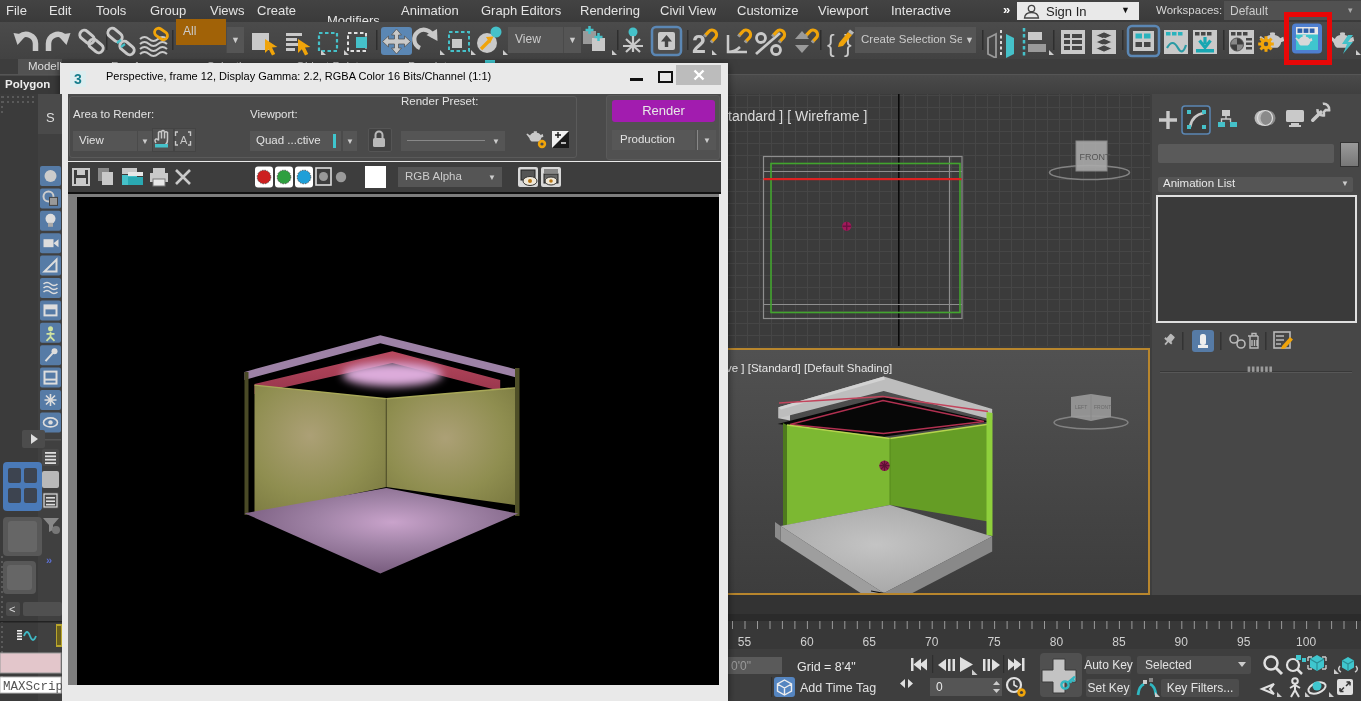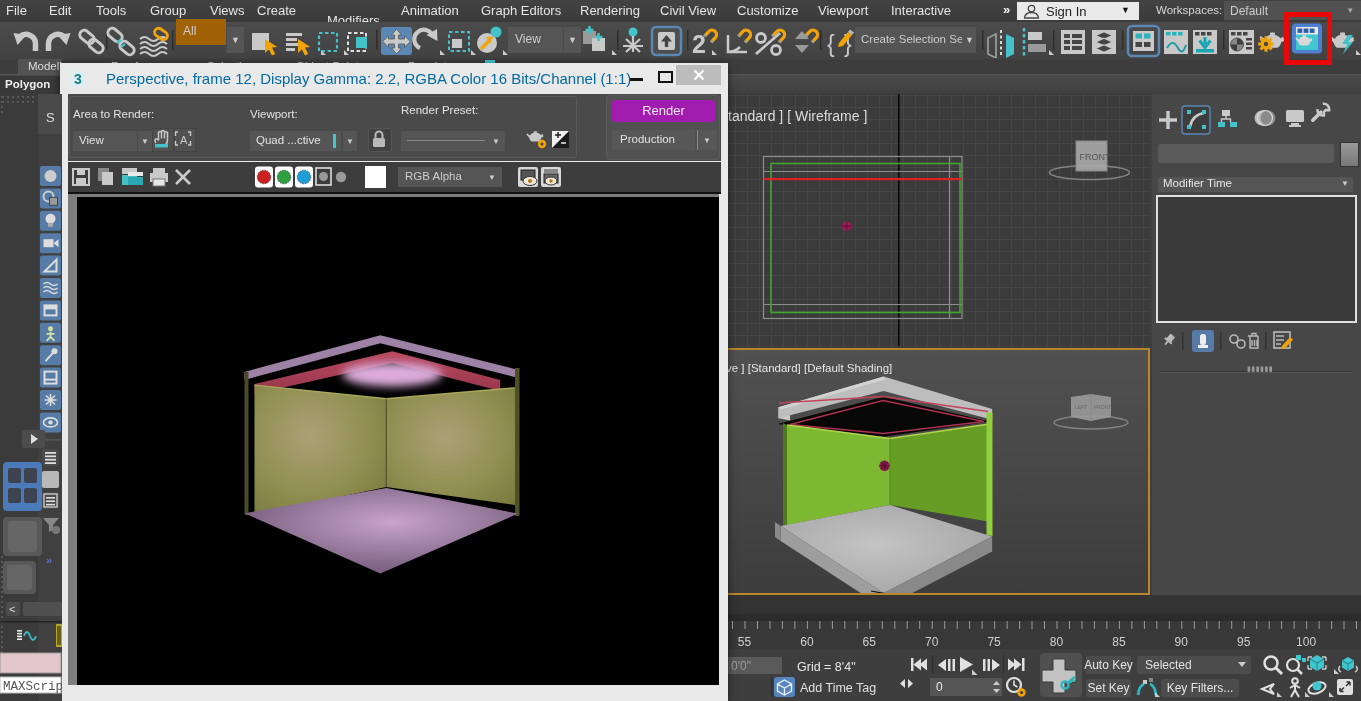--- a/index.html
+++ b/index.html
@@ -459,21 +459,21 @@
       <rect x="139" y="29" width="8" height="2" fill="#c9c9c9"></rect>
       <rect x="137" y="31" width="12" height="2" fill="#c9c9c9"></rect>
 <g transform="translate(168,19) rotate(45)">
         <path d="M-4.5 -8.5 A5.5 5.5 0 0 1 4.5 -8.5 L2 -6 L2 -3.5 L4.5 -1 A5.5 5.5 0 0 1 -4.5 -1" fill="none" stroke="#c9c9c9" stroke-width="2.6"></path>
         <rect x="-1.8" y="-3" width="3.6" height="15" rx="1.8" fill="#c9c9c9"></rect>
       </g>
     </svg>
 <div class="abs" style="left:6px;top:50px;width:176px;height:19px;background:#5a5a5a;border-radius:2px;"></div>
 <div class="abs" style="left:188px;top:48px;width:17px;height:23px;background:linear-gradient(#9a9a9a,#777);border:1px solid #333;"></div>
 <div class="abs" style="left:6px;top:83px;width:195px;height:15px;background:#555;border-radius:2px;">
-  <span class="abs" style="left:5px;top:0px;color:#e8e8e8;font-size:11.5px;">Modifier Time</span>
+  <span class="abs" style="left:5px;top:0px;color:#e8e8e8;font-size:11.5px;">Animation List</span>
   <span class="abs" style="left:183px;top:2px;color:#ccc;font-size:8px;">▼</span>
 </div>
 <div class="abs" style="left:4px;top:101px;width:201px;height:128px;background:#3a3a3a;border:2px solid #e0e0e0;box-sizing:border-box;"></div>
 <svg class="abs" style="left:0;top:229px" width="209" height="46">
   <g transform="translate(17,17) rotate(40)">
         <path d="M0 6 V1" stroke="#b9b9b9" stroke-width="1.8"></path>
         <rect x="-3" y="-6" width="6" height="7" rx="1" fill="#b9b9b9"></rect>
         <rect x="-4.5" y="0" width="9" height="2" fill="#b9b9b9"></rect>
       </g>
   <rect x="30" y="9" width="1.5" height="18" fill="#333"></rect>
@@ -647,21 +647,21 @@
         <circle cx="0" cy="-2" r="4.5" fill="#3fc6ce"></circle>
       </g>
 <path d="M1329 48 l5 0 l-5 -5 Z" fill="#ccc"></path>
 <rect x="1337" y="30" width="16" height="16" rx="2" fill="#e0e0e0"></rect>
 <path d="M1340 42.5 l4 -4 m-4 4 h3.5 m-3.5 0 v-3.5 M1350 33 l-4 4 m4 -4 h-3.5 m3.5 0 v3.5" stroke="#333" stroke-width="1.5"></path>
     </svg></div>
 <div class="abs" style="left:60px;top:63px;width:668px;height:638px;background:#e9e9e9;box-shadow:0 2px 8px rgba(0,0,0,0.55);">
   <div class="abs" style="left:10px;top:8px;width:16px;height:16px;background:#ddeef0;">
     <span class="abs" style="left:4px;top:0px;color:#157d8c;font-size:14px;font-weight:bold;">3</span>
   </div>
-  <span class="abs" style="left:46px;top:7px;color:#0369a1;font-size:15px;">Perspective, frame 12, Display Gamma: 2.2, RGBA Color 16 Bits/Channel (1:1)</span>
+  <span class="abs" style="left:46px;top:7px;color:#000000;font-size:11px;">Perspective, frame 12, Display Gamma: 2.2, RGBA Color 16 Bits/Channel (1:1)</span>
   <div class="abs" style="left:570px;top:15px;width:13px;height:2.5px;background:#111;"></div>
   <div class="abs" style="left:598px;top:8px;width:11px;height:8px;border:2px solid #111;"></div>
   <div class="abs" style="left:616px;top:2px;width:45px;height:20px;background:#bcbcbc;">
     <svg class="abs" style="left:16px;top:3px;" width="14" height="14" viewBox="0 0 14 14">
       <path d="M2.5 2.5 L11.5 11.5 M11.5 2.5 L2.5 11.5" stroke="#fff" stroke-width="2.4"></path>
     </svg>
   </div>
   <div class="abs" style="left:8px;top:31px;width:653px;height:67px;background:#4a4a4a;">
     <div class="abs" style="left:1px;top:2px;width:506px;height:60px;border:1px solid #5a5a5a;border-radius:3px;"></div>
     <div class="abs" style="left:538px;top:1px;width:112px;height:63px;background:#515151;border:1px solid #5a5a5a;border-radius:3px;"></div>
@@ -676,21 +676,21 @@
     <div class="abs" style="left:106px;top:34px;width:20px;height:22px;background:#515151;border:1px solid #444;"></div>
     <span class="abs lbl" style="left:182px;top:14px;">Viewport:</span>
     <div class="abs" style="left:182px;top:37px;width:91px;height:20px;background:#555;">
         <span class="abs lbl" style="left:6px;top:3px;">Quad ...ctive</span>
       </div>
     <div class="abs" style="left:265px;top:40px;width:2.5px;height:14px;background:#3fc6ce;"></div>
     <div class="abs" style="left:274px;top:37px;width:14px;height:20px;background:#555;border-left:1px solid #4a4a4a;">
         <span class="abs" style="left:3px;top:6px;color:#ccc;font-size:8px;">▼</span>
       </div>
     <div class="abs" style="left:300px;top:34px;width:22px;height:22px;background:#424242;border:1px solid #555;border-radius:2px;"></div>
-    <span class="abs lbl" style="left:333px;top:10px;">Render Preset:</span>
+    <span class="abs lbl" style="left:333px;top:1px;">Render Preset:</span>
     <div class="abs" style="left:333px;top:37px;width:104px;height:20px;background:#555;">
       <div class="abs" style="left:6px;top:9px;width:78px;height:1px;background:#888;"></div>
       <span class="abs" style="left:91px;top:6px;color:#ccc;font-size:8px;">▼</span>
     </div>
     <div class="abs" style="left:544px;top:6px;width:103px;height:22px;background:#a21caf;border-radius:3px;text-align:center;">
       <span style="color:#e8e8e8;font-size:13px;line-height:22px;">Render</span>
     </div>
     <div class="abs" style="left:544px;top:36px;width:83px;height:20px;background:#575757;">
         <span class="abs lbl" style="left:8px;top:3px;">Production</span>
       </div>

